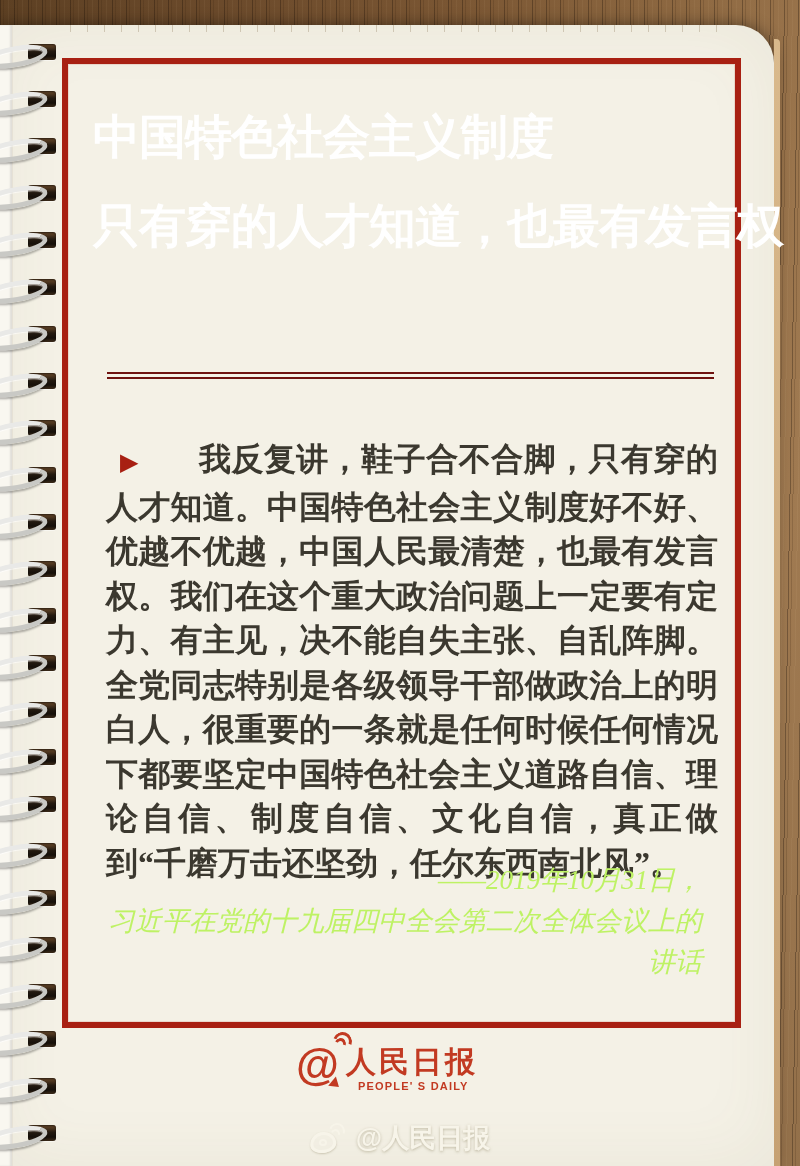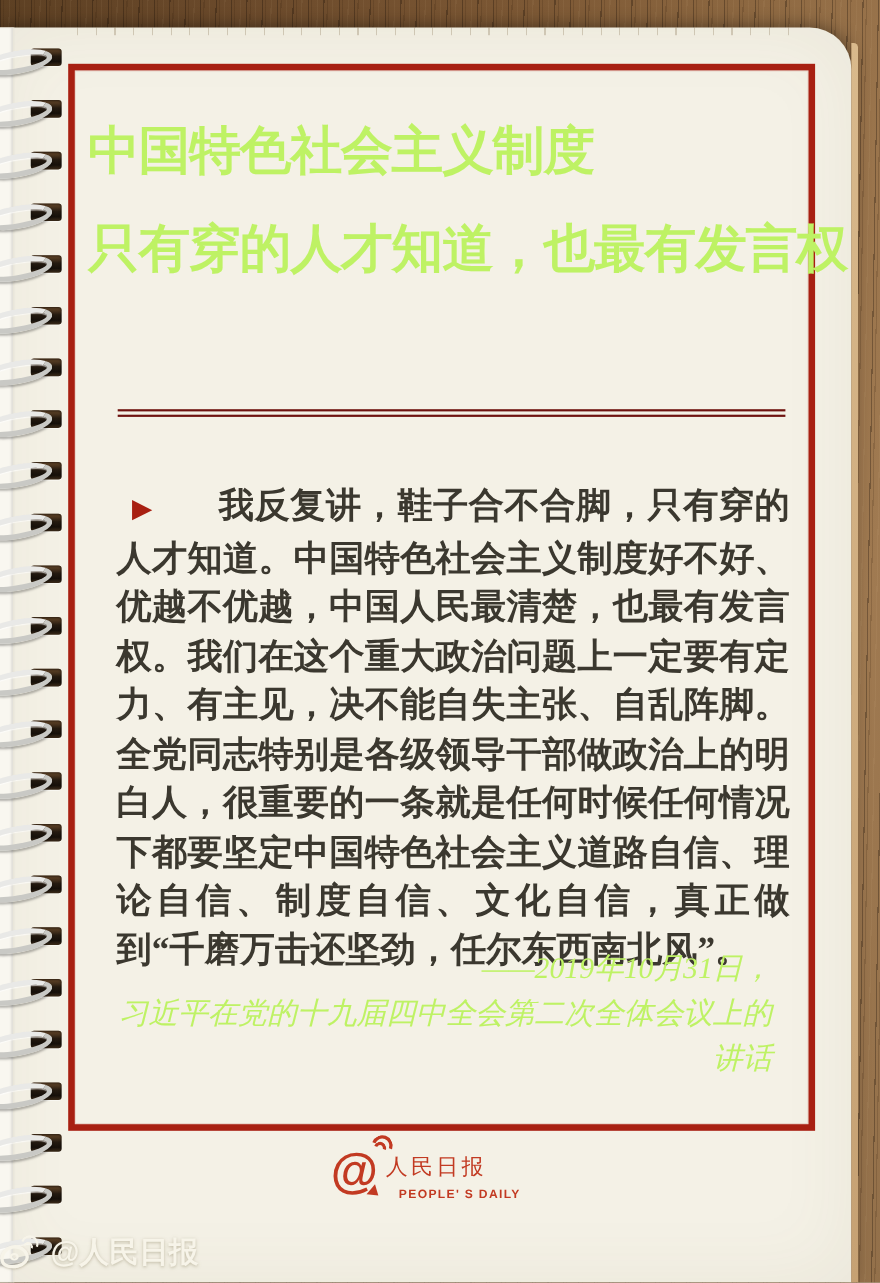--- a/index.html
+++ b/index.html
@@ -36,23 +36,23 @@
   .ring .wire { position:absolute; left:-16px; top:17px; width:64px; height:21px;
     border:5px solid #c9c9c5; border-radius:50%; transform:rotate(-10deg);
     border-top-color:#e9e9e7; border-left-color:#a9a9a5;
     box-shadow:0 2px 2px rgba(0,0,0,0.28), inset 0 1px 1px rgba(255,255,255,0.65); }
 
   
   .frame { position:absolute; left:62px; top:58px; width:679px; height:970px;
     border:6px solid #a82012; box-shadow:inset 0 0 0 1px rgba(168,32,18,0.12); }
 
   
-  .headline { position:absolute; left:80px; top:92px; width:636px;
+  .headline { position:absolute; left:93px; top:92px; width:636px;
     font-family:"Liberation Sans","DejaVu Sans",sans-serif; font-weight:900;
-    color:#bef264; font-size:47px; line-height:89px; letter-spacing:-1px; }
+    color:#ffffff; font-size:47px; line-height:89px; letter-spacing:-1px; }
   .headline .hl-line { white-space:nowrap; }
 
   .divider { position:absolute; left:107px; top:372px; width:607px; height:7px;
     border-top:2px solid #6f1310; border-bottom:2px solid #6f1310; }
 
   
   .quote { position:absolute; left:106px; top:437px; width:612px;
     font-family:"Liberation Serif","DejaVu Serif",serif; font-weight:700;
     font-size:32px; line-height:44.5px; color:#3b382f; text-align:justify; text-indent:14px; }
   .bullet { color:#a82012; font-size:24px; margin-right:60px; font-family:"DejaVu Sans",sans-serif; }
@@ -68,26 +68,26 @@
   .logo-at { position:relative; font-size:44px; font-weight:bold; line-height:46px;
     font-family:"Liberation Sans",sans-serif; }
   .logo-at .wave { position:absolute; border:3px solid #c23a22; border-radius:50%;
     border-bottom-color:transparent; border-left-color:transparent; transform:rotate(-25deg); }
   .logo-at .w1 { width:11px; height:11px; right:-7px; top:-4px; }
   .logo-at .w2 { width:19px; height:19px; right:-13px; top:-10px; }
   .logo-at::after { content:""; position:absolute; right:-1px; bottom:-2px; width:0; height:0;
     border-top:6px solid transparent; border-bottom:6px solid transparent;
     border-left:9px solid #c23a22; transform:rotate(40deg); }
   .logo-col { display:flex; flex-direction:column; padding-top:4px; }
-  .logo-cn { font-size:20px; font-weight:400; letter-spacing:3px; line-height:31px; }
+  .logo-cn { font-size:30px; font-weight:700; letter-spacing:3px; line-height:31px; }
   .logo-en { font-size:11px; font-weight:bold; letter-spacing:1.2px; margin-top:3px;margin-left:12px; }
 
   
   .watermark { position:absolute; left:0; top:1120px; width:800px;
-    display:flex; align-items:center; gap:10px;
+    display:flex; justify-content:center; align-items:center; gap:10px;
     color:#f7f4e9; font-size:27px; font-weight:bold;
     text-shadow:0 1px 3px rgba(150,140,110,0.55); }
   .weibo-icon { position:relative; width:36px; height:32px; flex:0 0 auto; }
   .weibo-icon .eye { position:absolute; left:0; bottom:1px; width:26px; height:21px;
     border:3px solid #f7f4e9; border-radius:50% 50% 46% 54% / 58% 58% 42% 42%;
     transform:rotate(-12deg); box-shadow:0 1px 2px rgba(150,140,110,0.4); }
   .weibo-icon .pupil { position:absolute; left:9px; bottom:8px; width:8px; height:7px;
     border:2px solid #f7f4e9; border-radius:50%; }
   .weibo-icon .warc { position:absolute; border:2.5px solid #f7f4e9; border-radius:50%;
     border-bottom-color:transparent; border-left-color:transparent; transform:rotate(-25deg); }

